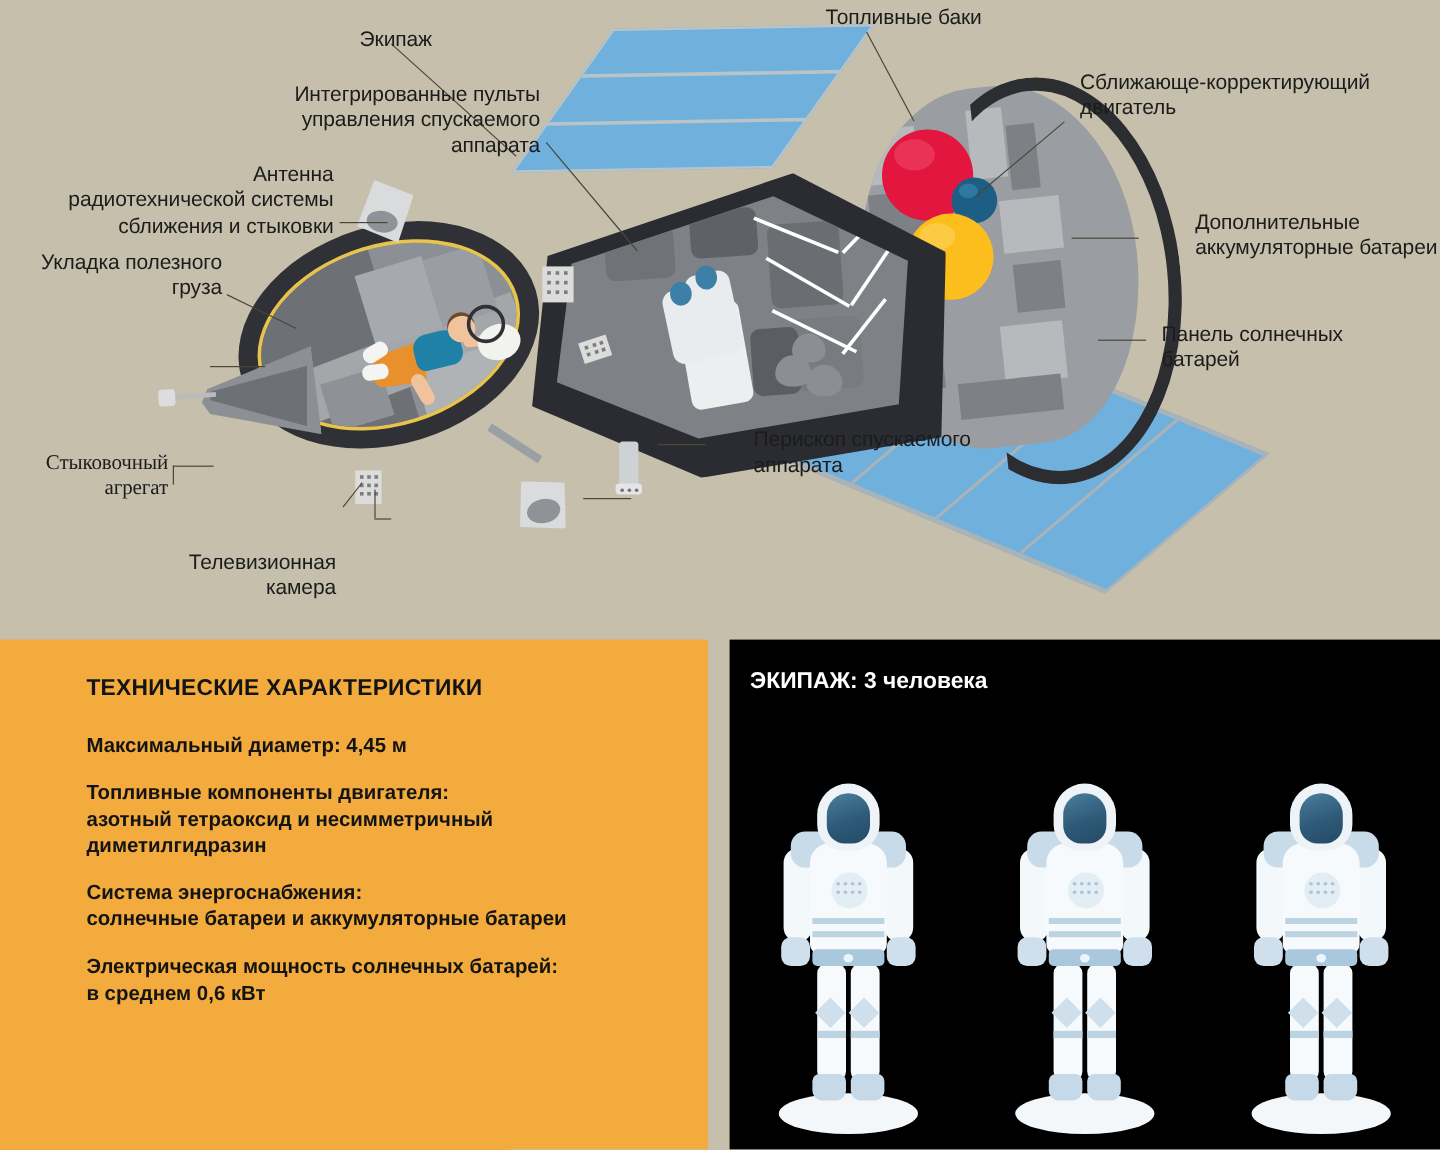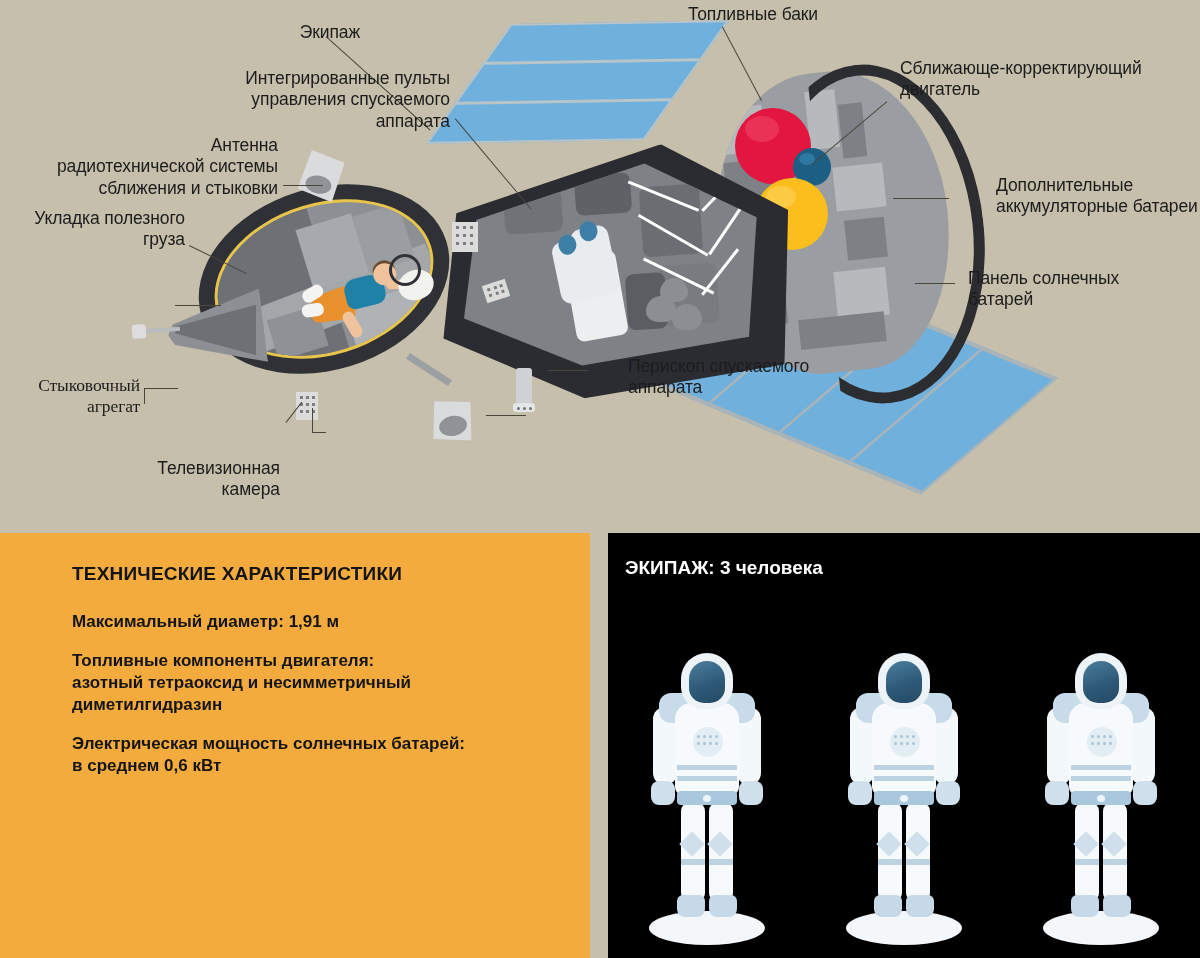--- a/index.html
+++ b/index.html
@@ -432,24 +432,26 @@
     <div class="lbl l" style="left:996px;top:175px;width:240px;">Дополнительные
 аккумуляторные батареи</div>
 
     <div class="lbl l" style="left:968px;top:268px;width:210px;">Панель солнечных
 батарей</div>
   </div>
 
   <div class="specs">
     <h2>ТЕХНИЧЕСКИЕ ХАРАКТЕРИСТИКИ</h2>
 
-    <div class="spec-item">Максимальный диаметр: 1,91 м</div>
+    <div class="spec-item">Максимальный диаметр: 4,45 м</div>
     <div class="spec-item">Топливные компоненты двигателя:
 азотный тетраоксид и несимметричный
 диметилгидразин</div>
+    <div class="spec-item">Система энергоснабжения:
+солнечные батареи и аккумуляторные батареи</div>
     <div class="spec-item">Электрическая мощность солнечных батарей:
 в среднем 0,6 кВт</div>
   </div>
 
   <div class="crewpanel">
     <h2>ЭКИПАЖ: 3 человека</h2>
 
     <div class="suits">
 
       <div class="suit">

